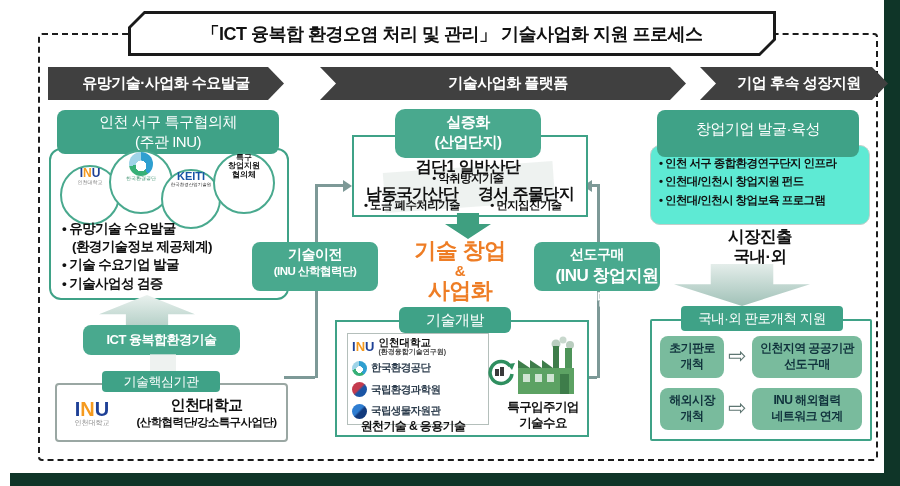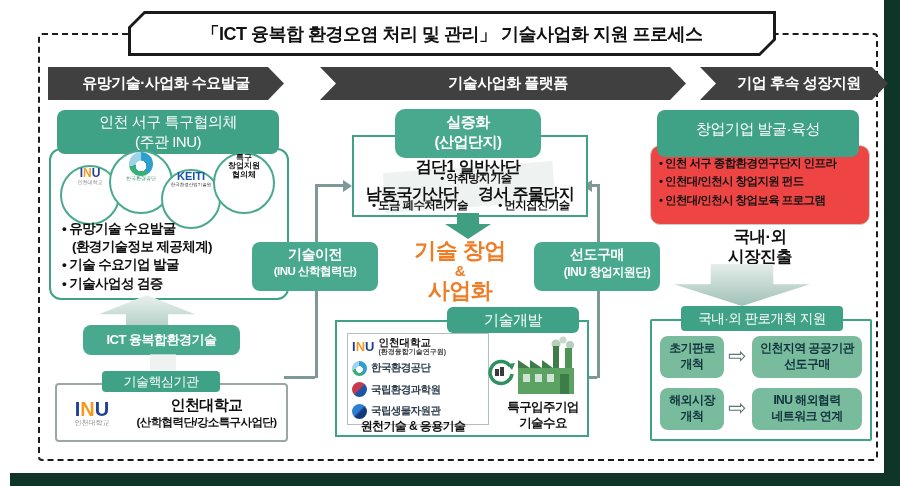--- a/index.html
+++ b/index.html
@@ -41,21 +41,21 @@
     background:linear-gradient(to bottom,#e9f1ee,#b2cec5);}
   .dnarrow-big{clip-path:polygon(27% 0,73% 0,73% 48%,100% 48%,50% 100%,0 48%,27% 48%);
     background:linear-gradient(to bottom,#e4edea,#a0c1b7);}
   .dnarrow-green{clip-path:polygon(26% 0,74% 0,74% 42%,100% 42%,50% 100%,0 42%,26% 42%);background:#3f9f80;}
   
   .fline{background:#7d9997;}
   .ah-right{width:0;height:0;border-top:6px solid transparent;border-bottom:6px solid transparent;border-left:9px solid #7d9997;}
   .ah-left{width:0;height:0;border-top:6px solid transparent;border-bottom:6px solid transparent;border-right:9px solid #7d9997;}
   
   .site-name{font-size:16px;font-weight:700;letter-spacing:-0.6px;}
-  .site-tech{font-size:11.5px;font-weight:800;letter-spacing:-0.6px;padding-left:8px;}
+  .site-tech{font-size:11.5px;font-weight:800;letter-spacing:-0.6px;}
   .orange{color:#ee7d25;}
   
   .subbox{border:1.5px solid #b4bfbb;background:#fff;padding:3px 4px;display:flex;flex-direction:column;justify-content:space-between;}
   .orgrow{display:flex;align-items:center;gap:4px;height:19px;}
   .orgname{font-size:10.5px;font-weight:800;color:#2e3e4e;letter-spacing:-0.6px;}
   .keco{width:15px;height:15px;border-radius:50%;flex:0 0 15px;
     background:radial-gradient(circle at 50% 58%,#fff 0 29%,rgba(0,0,0,0) 30%),conic-gradient(#2f9fd0 0 40%,#37b077 40% 72%,#9fd4e8 72% 100%);}
   .tg1{width:15px;height:15px;border-radius:50%;flex:0 0 15px;background:linear-gradient(135deg,#c43b4e 0 45%,#1b55a5 55% 100%);}
   .tg2{width:15px;height:15px;border-radius:50%;flex:0 0 15px;background:linear-gradient(135deg,#2e7dd1 0 45%,#123a7d 55% 100%);}
   
@@ -159,25 +159,25 @@
     <div class="orange bold" style="font-size:15px;line-height:1.15;">&amp;</div>
     <div class="orange bold" style="font-size:22px;line-height:1.05;">사업화</div>
   </div>
 
   <div class="abs gpill r8" style="left:252px;top:242px;width:126px;height:45px;padding-top:4px;">
     <div style="font-size:14px;">기술이전</div>
     <div style="font-size:11.5px;">(INU 산학협력단)</div>
   </div>
   <div class="abs gpill r8" style="left:534px;top:242px;width:126px;height:45px;padding-top:4px;">
     <div style="font-size:14px;">선도구매</div>
-    <div style="font-size:12px;padding-left:20px;">(INU 창업지원단)</div>
+    <div style="font-size:17px;padding-left:20px;">(INU 창업지원단)</div>
   </div>
 
   <div class="abs wbox" style="left:335px;top:320px;width:250px;height:113px;"></div>
-  <div class="abs ghead" style="left:399px;top:307px;width:132px;height:26px;font-size:15px;line-height:26px;border-radius:6px;margin-left:48px;">기술개발</div>
+  <div class="abs ghead" style="left:399px;top:307px;width:112px;height:26px;font-size:15px;line-height:26px;border-radius:6px;">기술개발</div>
 
   <div class="abs subbox" style="left:347px;top:333px;width:132px;height:84px;">
     <div class="orgrow">
       <div style="font-size:13px;line-height:1;"><span class="inu-l">I</span><span class="inu-l inu-n">N</span><span class="inu-l">U</span></div>
       <div style="line-height:1.05;">
         <div style="font-size:10.5px;font-weight:800;">인천대학교</div>
         <div style="font-size:7px;font-weight:800;color:#444;">(환경융합기술연구원)</div>
       </div>
     </div>
     <div class="orgrow">
@@ -213,32 +213,32 @@
     <rect x="13" y="38" width="7" height="8" fill="#cfe4d2"></rect>
     <rect x="25" y="38" width="7" height="8" fill="#cfe4d2"></rect>
     <rect x="37" y="38" width="7" height="8" fill="#cfe4d2"></rect>
     <rect x="50" y="38" width="9" height="20" fill="#3e7d4a"></rect>
   </svg>
   <div class="abs ctr bold" style="left:498px;top:400px;width:90px;font-size:12.5px;line-height:1.25;letter-spacing:-0.6px;">
     <div>특구입주기업</div>
     <div>기술수요</div>
   </div>
 
-  <div class="abs" style="left:650px;top:145px;width:218px;height:78px;background:#ef4444;border:1.5px solid #c2cfca;border-radius:10px;">
+  <div class="abs" style="left:650px;top:145px;width:218px;height:78px;background:#5eead4;border:1.5px solid #c2cfca;border-radius:10px;">
     <div class="bullets" style="font-size:11.5px;padding:8px 0 0 8px;line-height:1.6;">
       <div>• 인천 서구 종합환경연구단지 인프라</div>
       <div>• 인천대/인천시 창업지원 펀드</div>
       <div>• 인천대/인천시 창업보육 프로그램</div>
     </div>
   </div>
   <div class="abs ghead r8" style="left:657px;top:110px;width:202px;height:47px;font-size:15px;line-height:38px;">창업기업 발굴·육성</div>
 
   <div class="abs ctr bold" style="left:690px;top:227px;width:140px;font-size:16.5px;line-height:1.2;letter-spacing:-0.5px;">
+    <div>시장진출</div>
     <div>국내·외</div>
-    <div>시장진출</div>
   </div>
   <div class="abs dnarrow-big" style="left:674px;top:264px;width:136px;height:42px;"></div>
 
   <div class="abs wbox" style="left:650px;top:319px;width:218px;height:118px;border-radius:2px;"></div>
   <div class="abs ghead r4" style="left:681px;top:306px;width:162px;height:25px;font-size:13.5px;line-height:25px;">국내·외 판로개척 지원</div>
 
   <div class="abs mpill" style="left:660px;top:336px;width:64px;height:42px;">
     <div>초기판로</div>
     <div>개척</div>
   </div>

